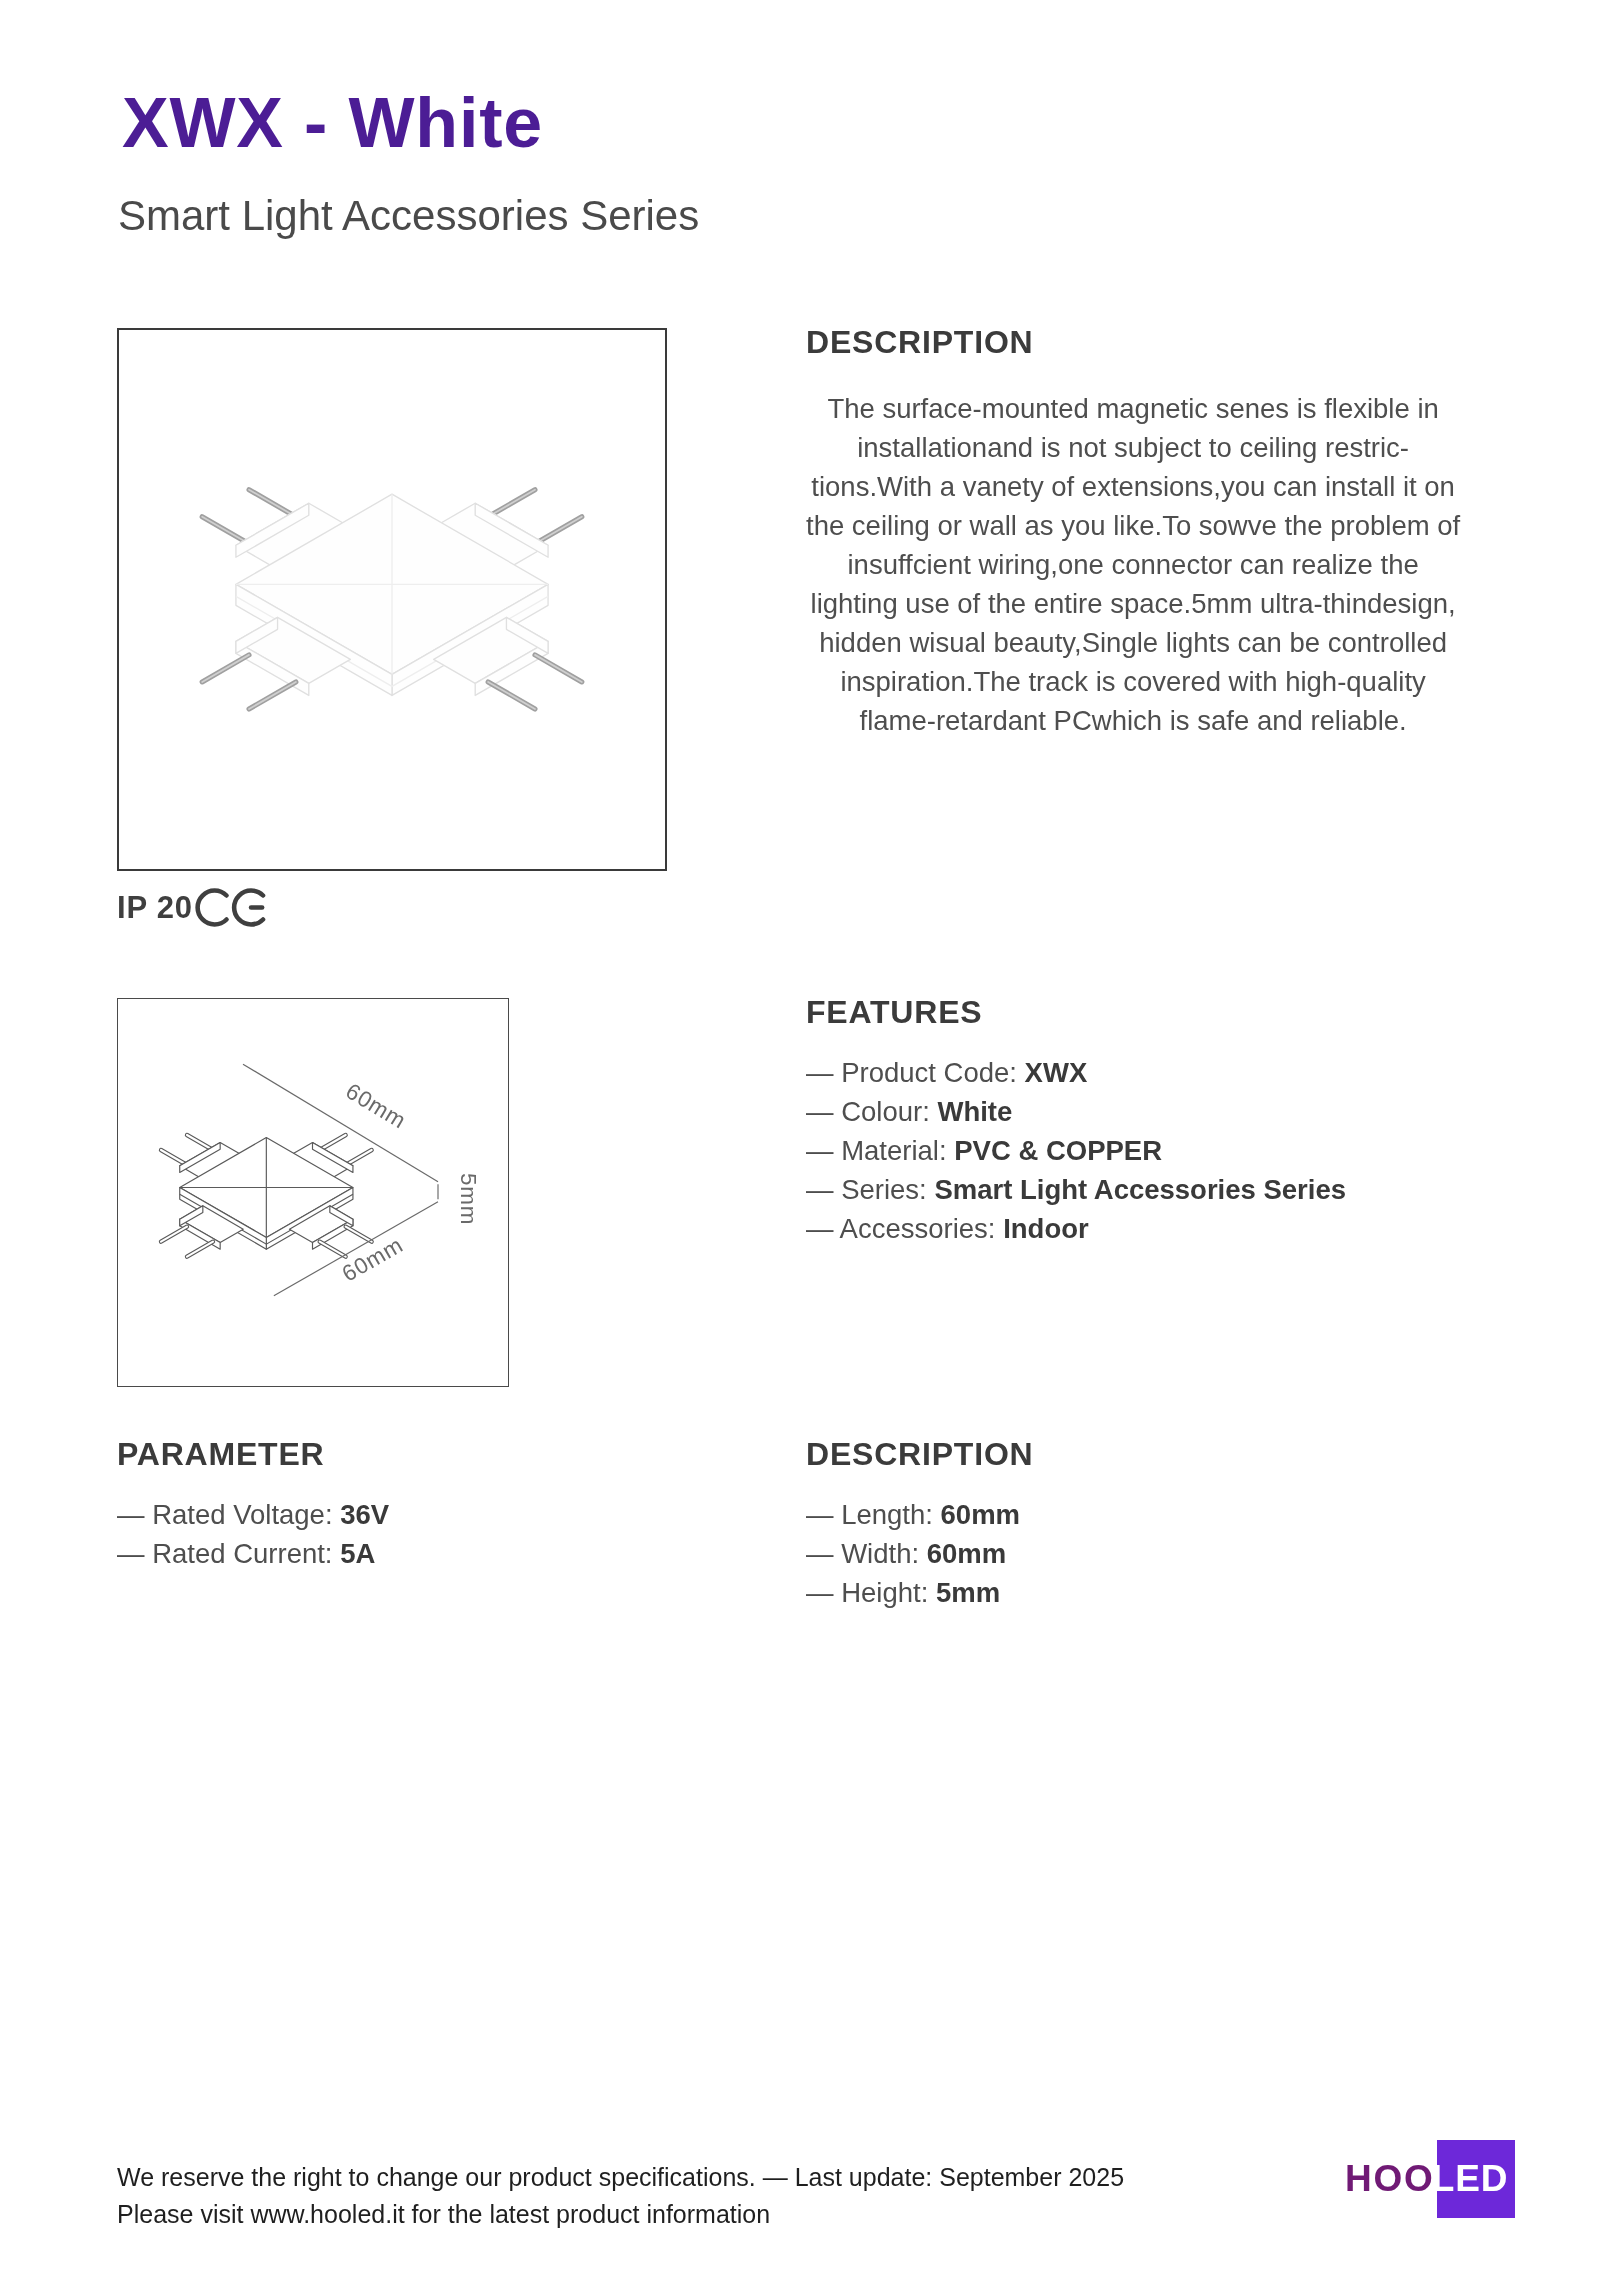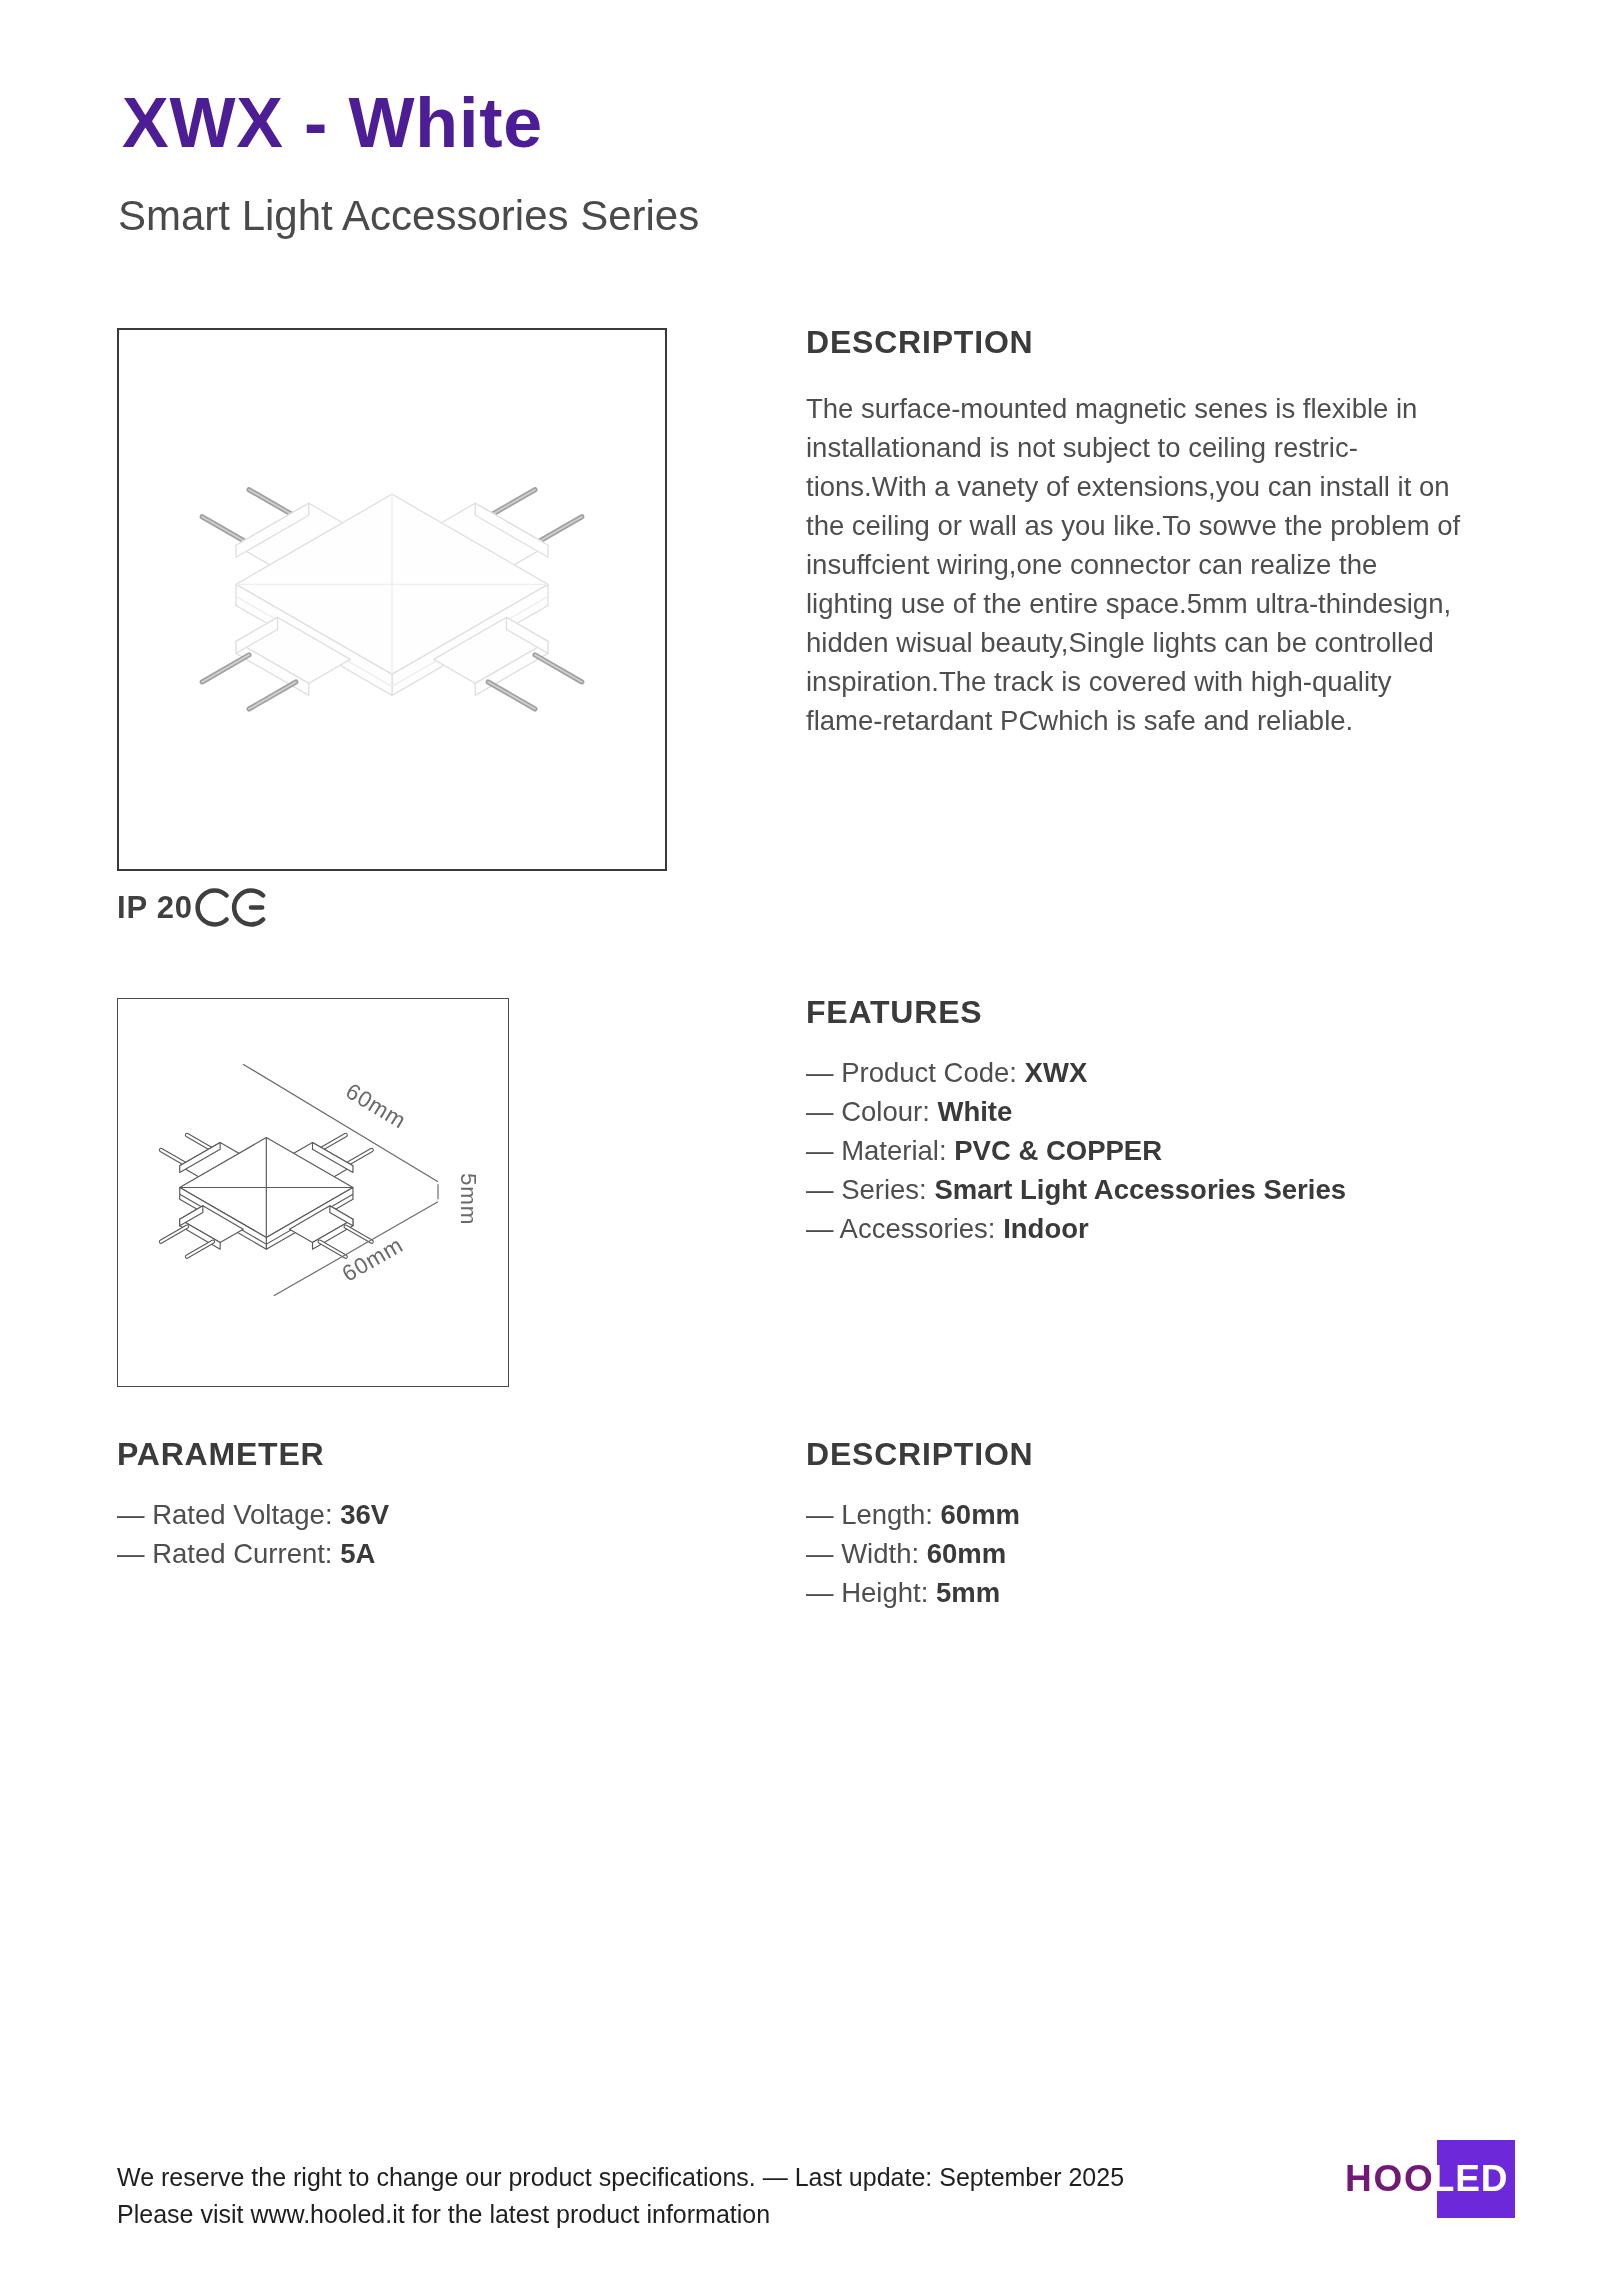--- a/index.html
+++ b/index.html
@@ -44,21 +44,21 @@
 
   .sec-heading{
     font-size:32px;font-weight:700;color:#3b3b3b;letter-spacing:0.8px;
     white-space:nowrap;
   }
   .h-desc{left:806px;top:324px;}
   .h-feat{left:806px;top:994px;}
   .h-param{left:117px;top:1436px;}
   .h-dims{left:806px;top:1436px;}
 
-  .desc-text{left:806px;top:389px;}
+  .desc-text{left:806px;top:389px;text-align:center;}
   .desc-text .dline{
     font-size:27.5px;line-height:39px;color:#4e4e4e;white-space:nowrap;
   }
 
   .kv-list .item{
     font-size:27.5px;line-height:39px;color:#4e4e4e;white-space:nowrap;
   }
   .kv-list .item b{color:#3a3a3a;font-weight:700;}
   .l-feat{left:806px;top:1053px;}
   .l-param{left:117px;top:1495px;}

